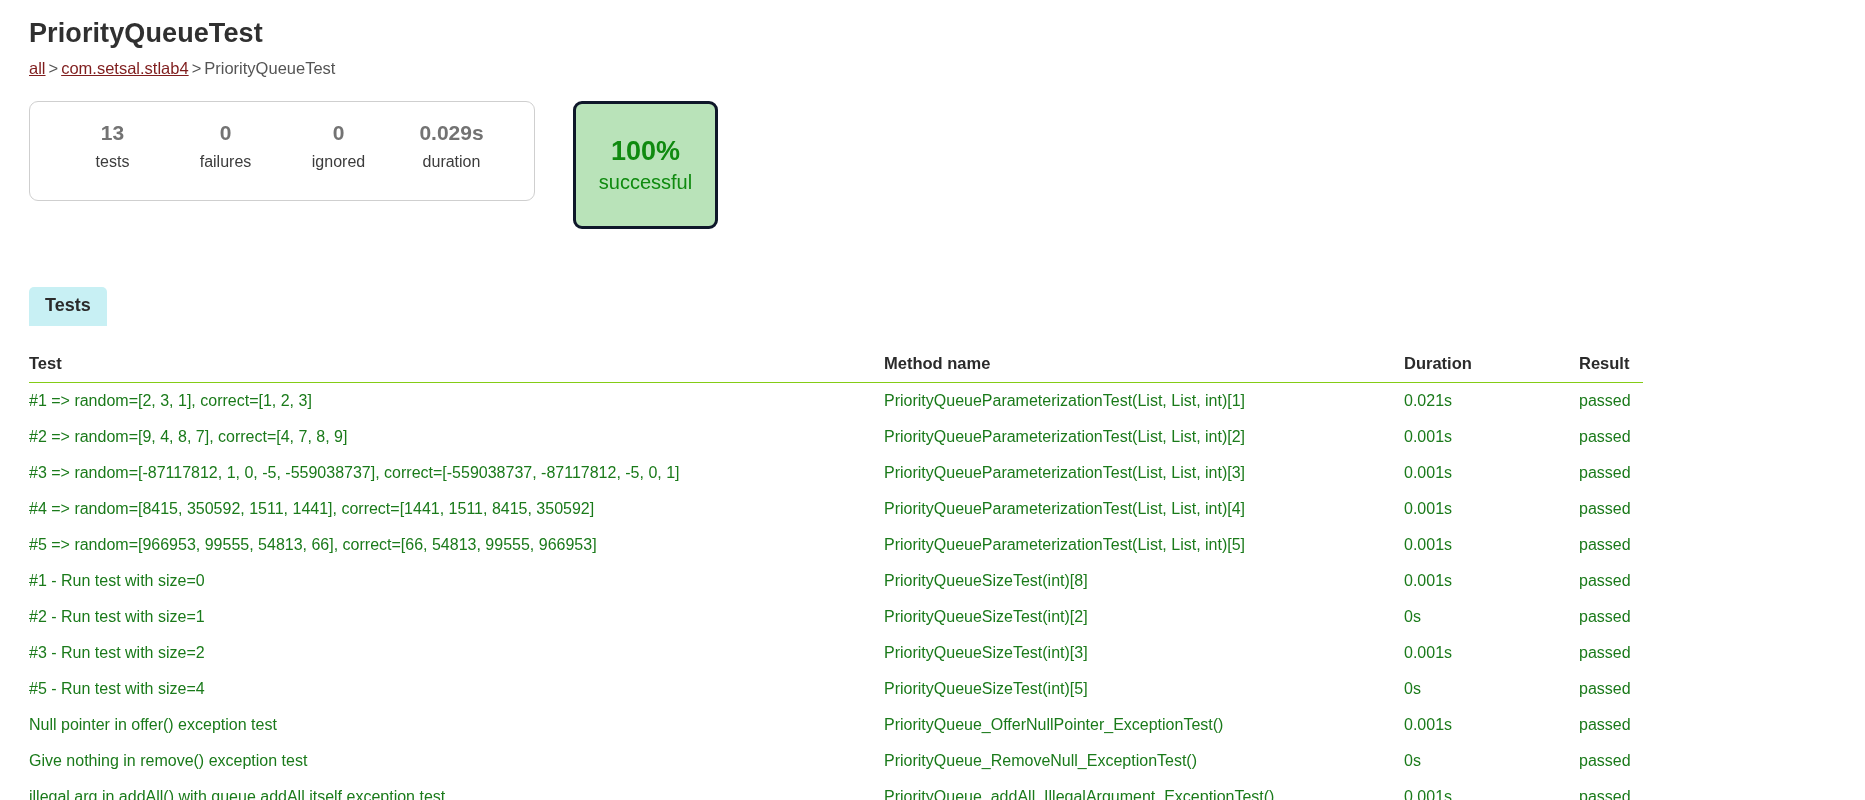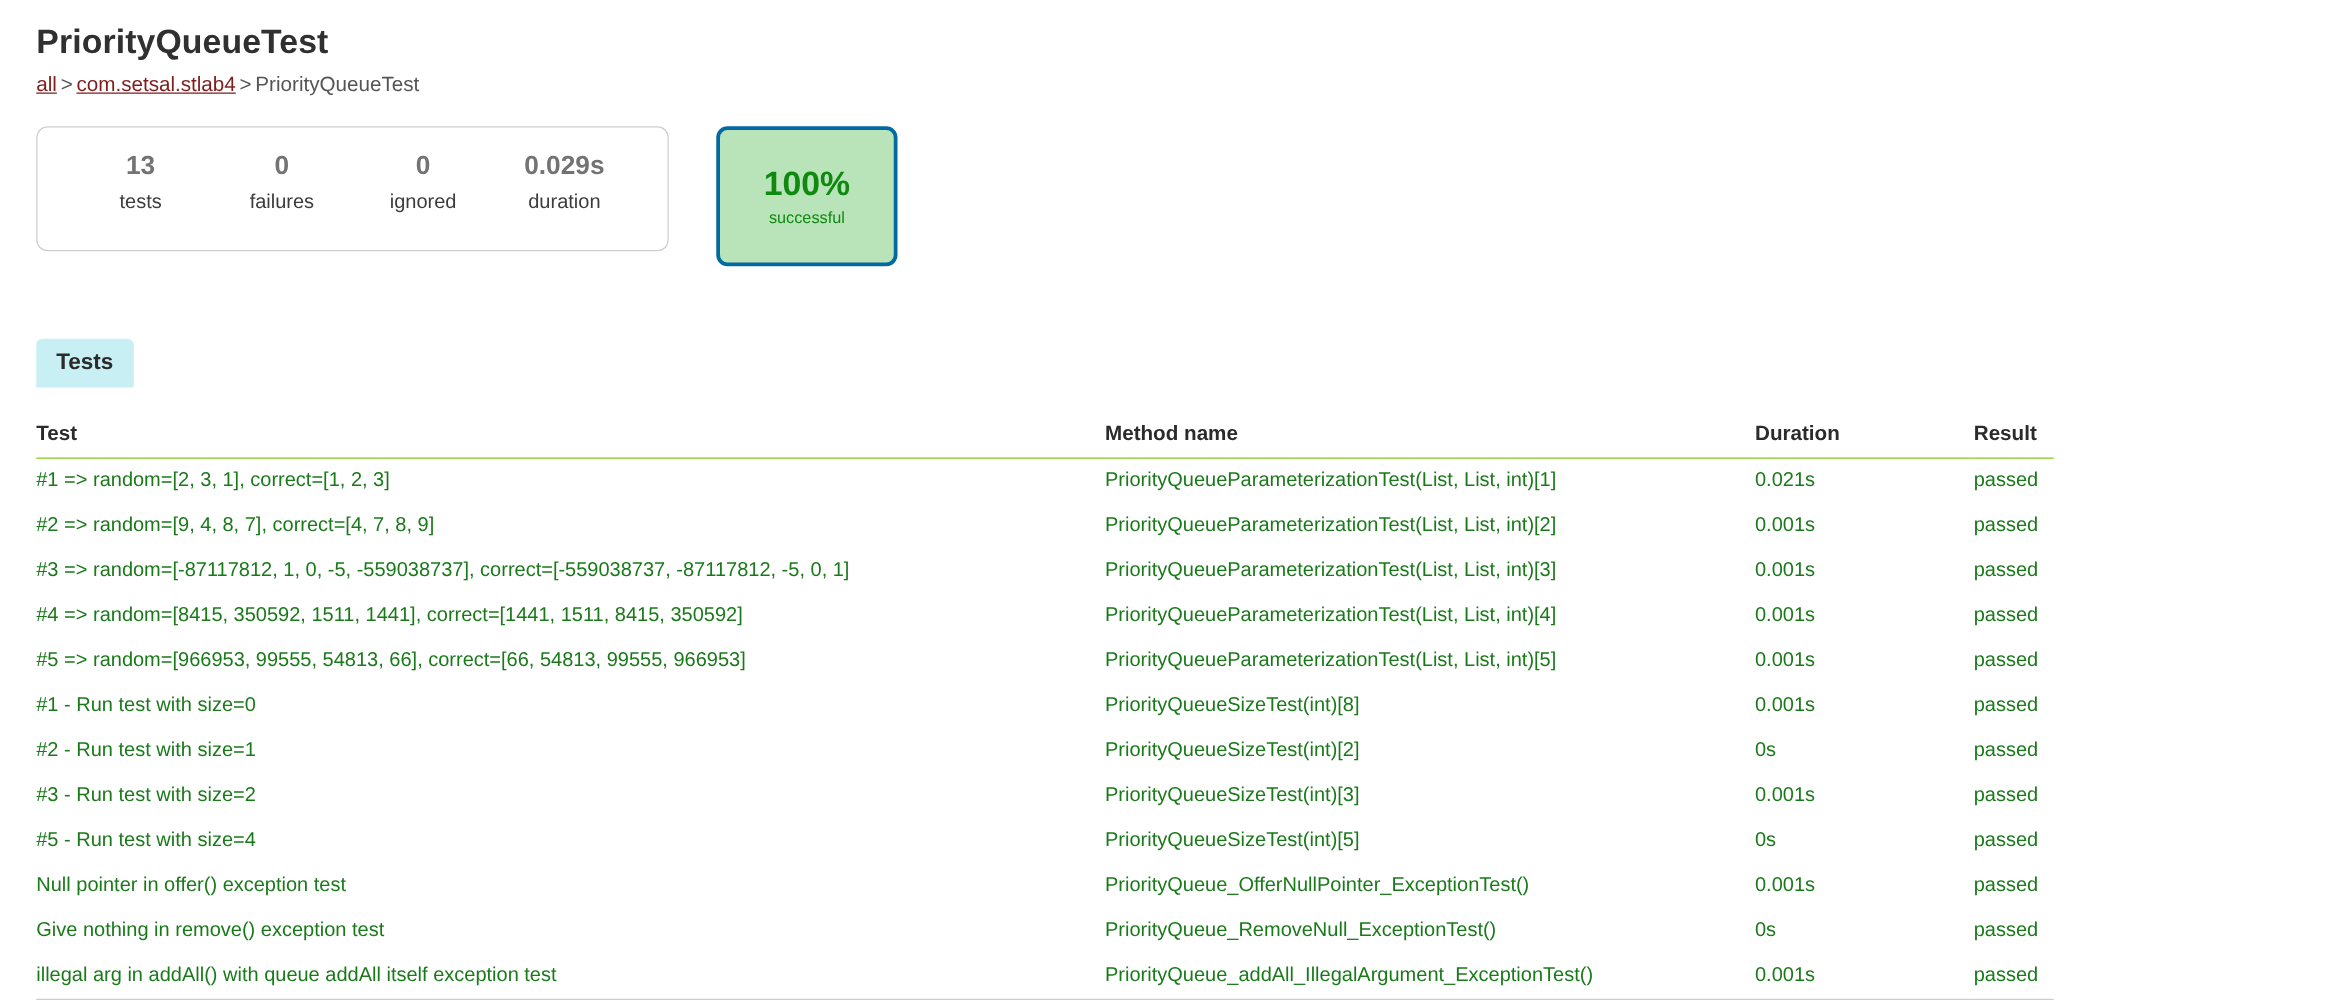--- a/index.html
+++ b/index.html
@@ -80,39 +80,39 @@
     color: #737373;
     line-height: 1.5;
   }
   .stat .lbl {
     font-size: 16px;
     color: #3c3c3c;
     line-height: 1.8;
   }
 
   .success-box {
-    border: 3px solid #0369a1;
+    border: 3px solid #0f172a;
     border-radius: 9px;
     background: #b9e3b9;
     width: 145px;
-    height: 112px;
+    height: 128px;
     display: flex;
     flex-direction: column;
     align-items: center;
     justify-content: center;
     gap: 4px;
   }
   .success-box .pct {
     font-size: 27px;
     font-weight: bold;
     color: #0f8a0f;
     line-height: 1.1;
   }
   .success-box .lbl {
-    font-size: 13px;
+    font-size: 20px;
     color: #0f8a0f;
     line-height: 1.1;
   }
 
   
   .tabs {
     margin-top: 58px;
     margin-bottom: 28px;
     display: flex;
   }

